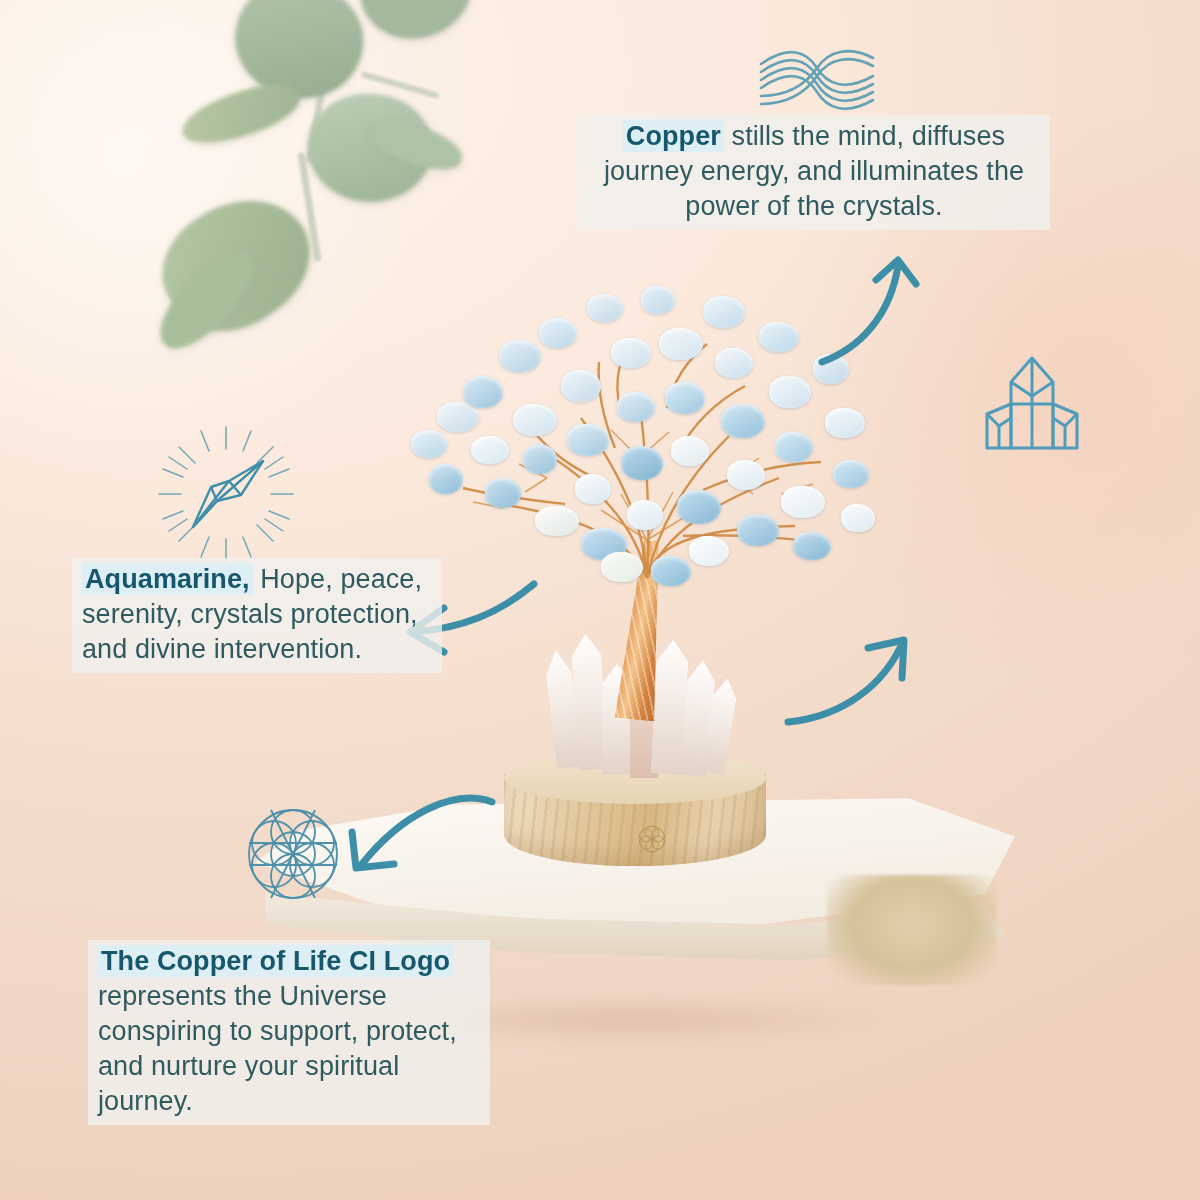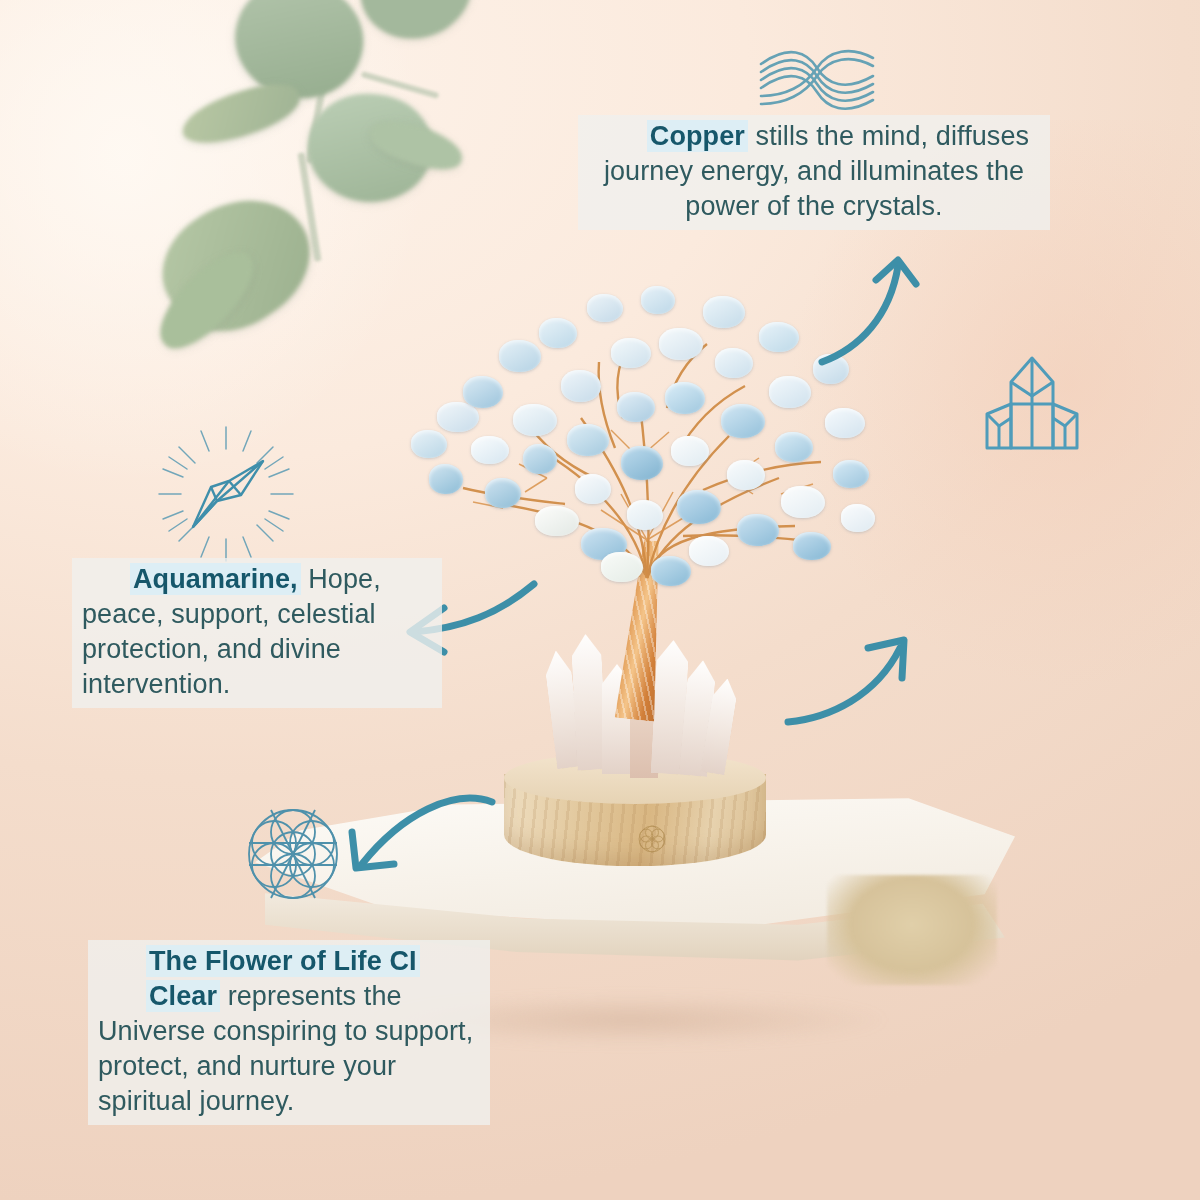--- a/index.html
+++ b/index.html
@@ -102,21 +102,21 @@
   .note{
     position:absolute;
     background:rgba(240,240,238,.80);
     color:#2f5a5f;
     font-size:27px;
     line-height:1.30;
     padding:4px 10px 6px 10px;
     letter-spacing:.1px;
   }
   .note b{color:#16576b;font-weight:700;background:rgba(219,238,245,.92);
-          padding:1px 3px;box-decoration-break:clone;margin-left:48px;-webkit-box-decoration-break:clone;}
+          padding:1px 3px;box-decoration-break:clone;-webkit-box-decoration-break:clone;}
 
   #note-copper{left:578px;top:115px;width:452px;text-align:center;}
   #note-quartz{left:914px;top:462px;width:240px;}
   #note-aqua{left:72px;top:558px;width:350px;}
   #note-flower{left:88px;top:940px;width:382px;}
 
   
   .icon{position:absolute;}
   #icon-copper{left:755px;top:38px;width:124px;height:82px;}
   #icon-quartz{left:975px;top:352px;width:114px;height:112px;}
@@ -365,17 +365,17 @@
   </svg>
 
   <svg class="arrow" id="arrow-flower" viewBox="0 0 162 112">
     <path d="M152 24 C 114 10, 62 36, 22 86" fill="none" stroke="#3d8fa8" stroke-width="7" stroke-linecap="round"></path>
     <path d="M12 54 L 16 90 L 54 86" fill="none" stroke="#3d8fa8" stroke-width="7" stroke-linecap="round" stroke-linejoin="round"></path>
   </svg>
 
   <div class="note" id="note-copper"><b>Copper</b><span> stills the mind, diffuses journey energy, and illuminates the power of the crystals.</span></div>
 
 
-  <div class="note" id="note-aqua"><b>Aquamarine,</b><span> Hope, peace, support, celestial protection, and divine intervention.</span></div>
-
-  <div class="note" id="note-flower"><b>The Flower of Life CI Clear</b><span> represents the Universe conspiring to support, protect, and nurture your spiritual journey.</span></div>
+  <div class="note" id="note-aqua"><b>Aquamarine,</b><span> Hope, peace, serenity, crystals protection, and divine intervention.</span></div>
+
+  <div class="note" id="note-flower"><b>The Copper of Life CI Logo</b><span> represents the Universe conspiring to support, protect, and nurture your spiritual journey.</span></div>
 
 </div>
 
 </body></html>

